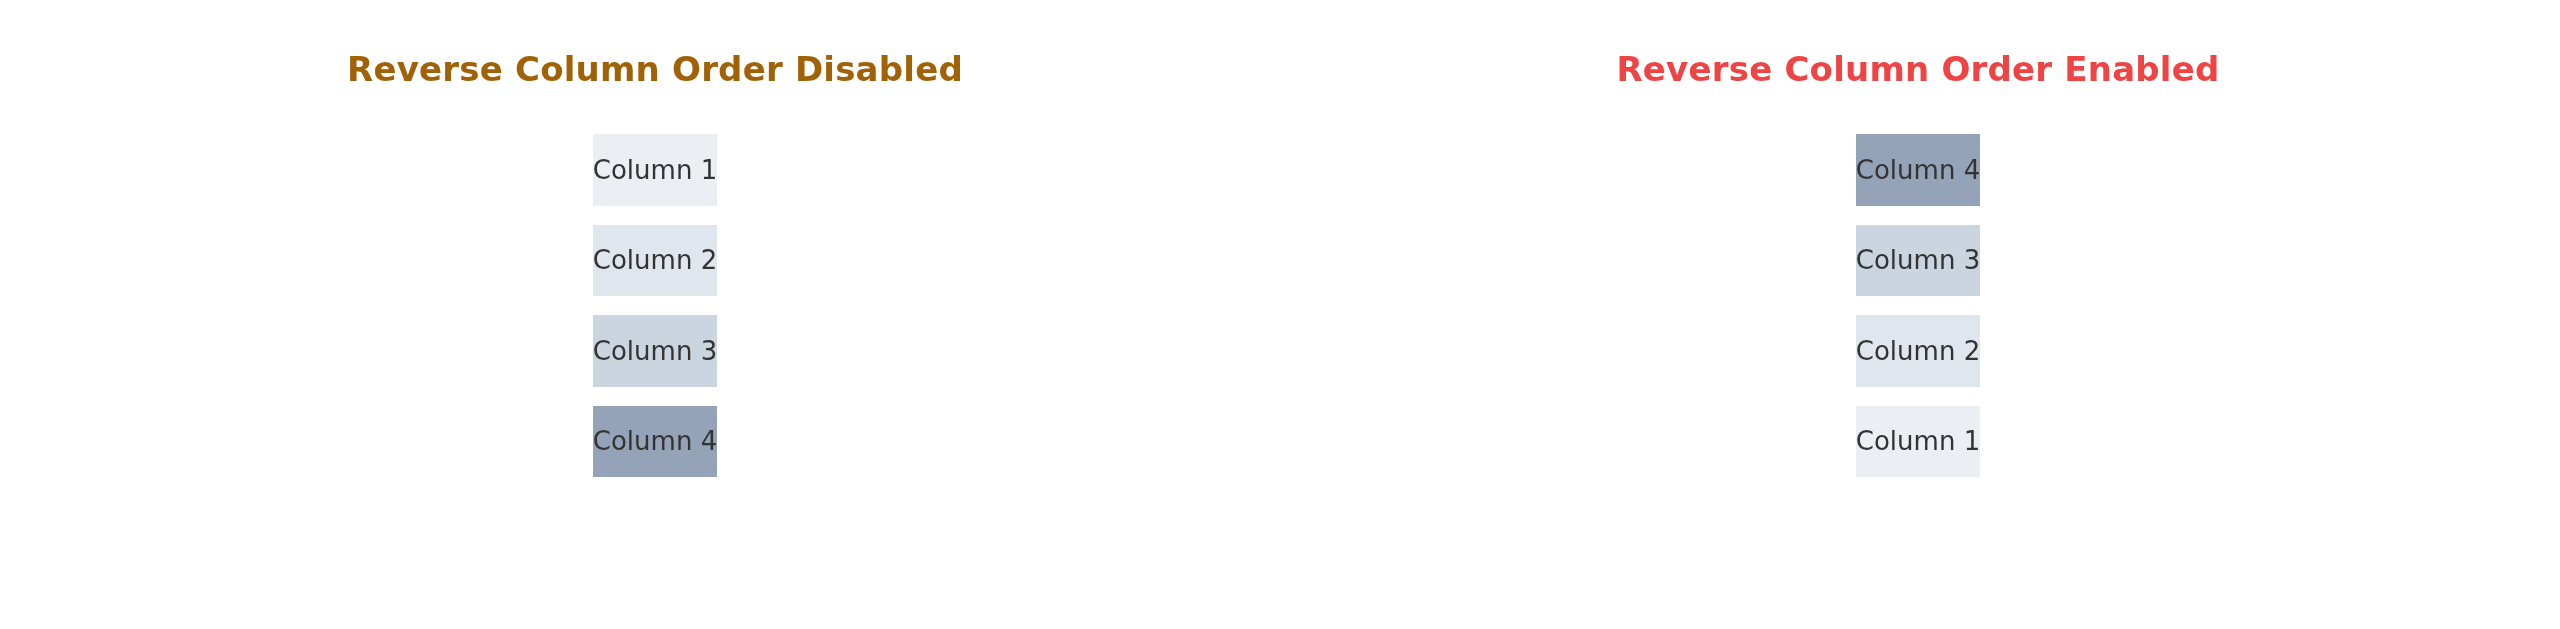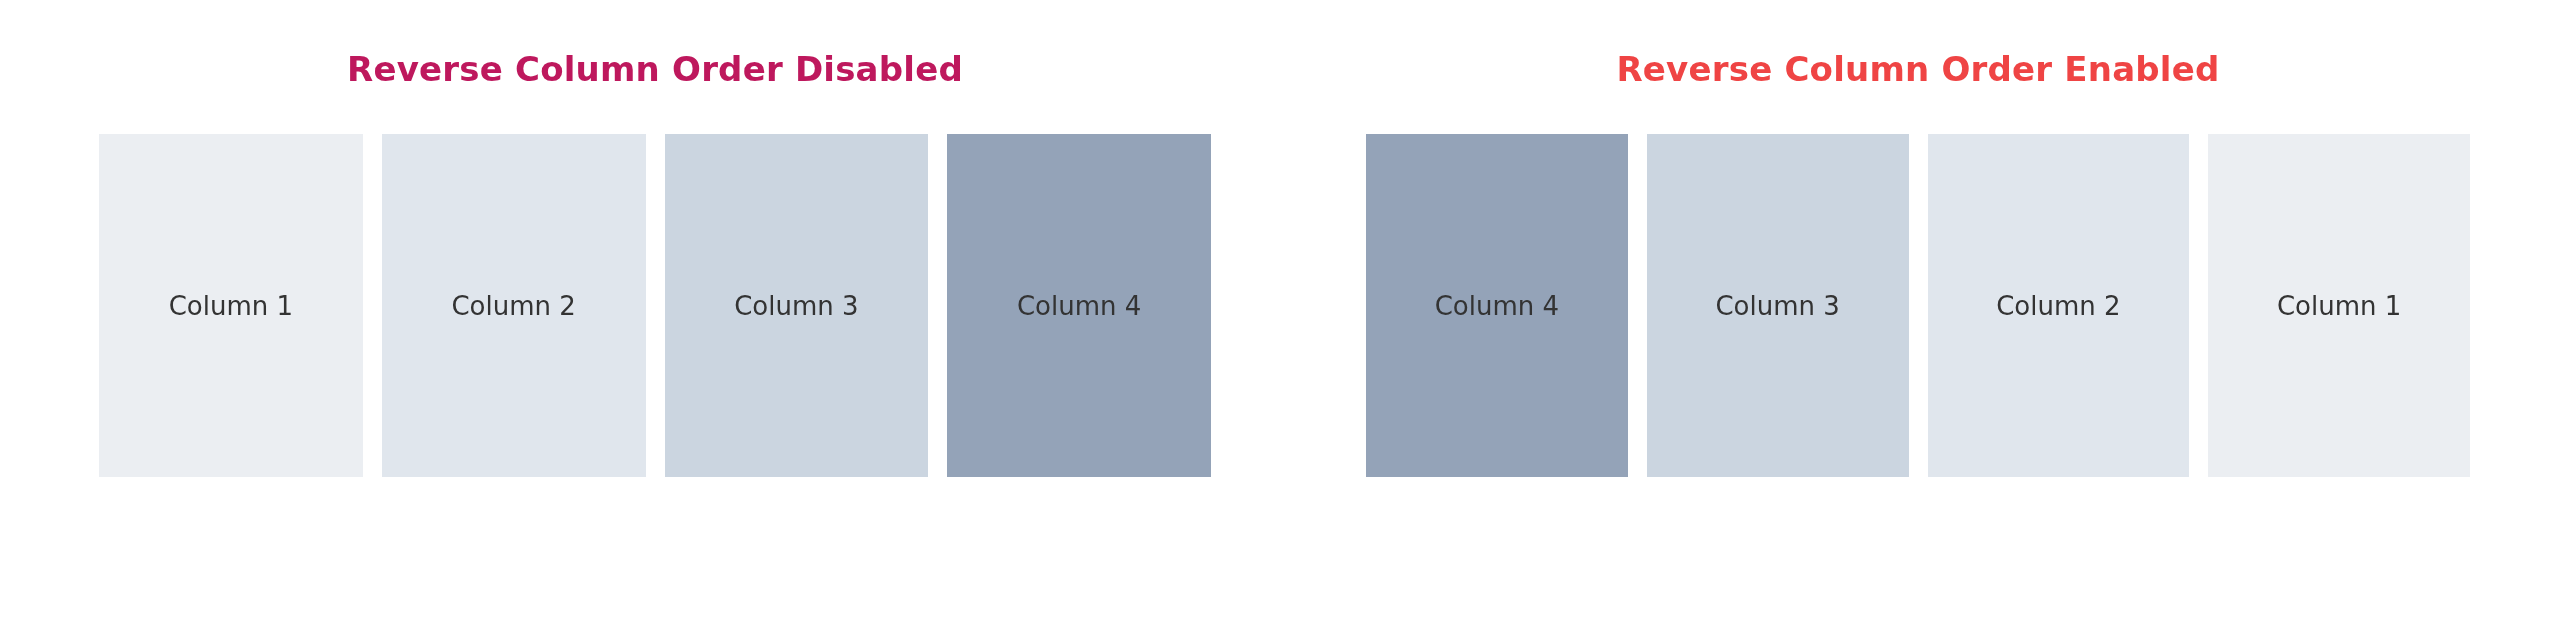--- a/index.html
+++ b/index.html
@@ -54,21 +54,21 @@
     letter-spacing: 0.2px;
     line-height: 1;
     margin: 0;
     padding-top: 52px;
     padding-bottom: 0;
     white-space: nowrap;
   }
   .columns {
     margin-top: 48px;
     display: flex;
-    flex-direction: row;
+    flex-direction: column;
     align-items: center;
     gap: 19px;
     height: 343px;
   }
   .column-block {
     flex: 1 1 0;
     height: 343px;
     display: flex;
     align-items: center;
     justify-content: center;
@@ -82,21 +82,21 @@
     white-space: nowrap;
   }
 </style>
 </head>
 <body style="background-color: rgb(255, 255, 255);">
 
 <div class="canvas">
   <div class="panels">
 
     <section class="panel panel-left">
-      <h2 class="panel-title" style="color: #be185d;">Reverse Column Order Disabled</h2>
+      <h2 class="panel-title" style="color: #a16207;">Reverse Column Order Disabled</h2>
       <div class="columns">
         <div class="column-block" style="background-color: rgb(235, 238, 242);">
           <span class="column-label" style="color: rgb(51, 51, 51);">Column 1</span>
         </div>
         <div class="column-block" style="background-color: rgb(224, 230, 237);">
           <span class="column-label" style="color: rgb(51, 51, 51);">Column 2</span>
         </div>
         <div class="column-block" style="background-color: rgb(203, 213, 224);">
           <span class="column-label" style="color: rgb(51, 51, 51);">Column 3</span>
         </div>

